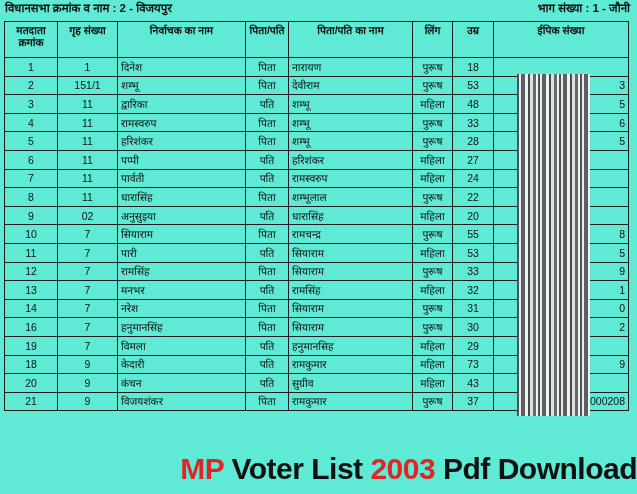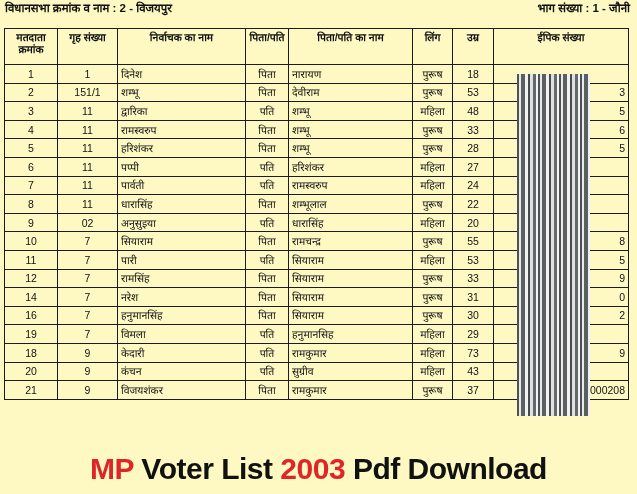--- a/index.html
+++ b/index.html
@@ -1,27 +1,27 @@
 <!DOCTYPE html>
 <html><head>
 <meta charset="utf-8">
 <style>
   html,body{margin:0;padding:0;background:#ffffff;}
   .page{
-    position:relative;width:637px;height:494px;background:#fef9c3;
+    position:relative;width:637px;height:494px;background:#5eead4;
     font-family:"Liberation Sans","DejaVu Sans",sans-serif;color:#111;
     overflow:hidden;
   }
   .hdr{
     position:absolute;top:2px;left:5px;width:625px;
     display:flex;justify-content:space-between;
     font-weight:bold;font-size:11.5px;line-height:1.2;
   }
   table.voter{
-    position:absolute;top:28px;left:4px;width:624px;
+    position:absolute;top:21px;left:4px;width:624px;
     border-collapse:collapse;table-layout:fixed;
   }
   table.voter col.w0{width:53px}
   table.voter col.w1{width:60px}
   table.voter col.w2{width:128px}
   table.voter col.w3{width:43px}
   table.voter col.w4{width:124px}
   table.voter col.w5{width:40px}
   table.voter col.w6{width:41px}
   table.voter col.w7{width:135px}
@@ -44,21 +44,21 @@
       #4d5355 0px,#4d5355 2px,
       #e9ebea 2px,#e9ebea 4px,
       #5a6062 4px,#5a6062 8px,
       #f0f1f0 8px,#f0f1f0 11px,
       #474d4f 11px,#474d4f 13px,
       #dfe1e0 13px,#dfe1e0 16px,
       #646a6c 16px,#646a6c 19px,
       #f3f4f3 19px,#f3f4f3 21px);
   }
   .caption{
-    position:absolute;left:0;top:452px;width:637px;text-align:center;
+    position:absolute;left:0;top:452px;width:637px;text-align:right;
     font-size:30px;font-weight:bold;letter-spacing:-0.5px;line-height:1.1;
   }
   .caption span{white-space:pre}
 </style>
 </head>
 <body>
 
 <div class="page">
 
   <div class="hdr">
@@ -204,20 +204,30 @@
           <td class="ac">12</td>
           <td class="ac">7</td>
           <td class="al">रामसिंह</td>
           <td class="ac">पिता</td>
           <td class="al">सियाराम</td>
           <td class="ac">पुरूष</td>
           <td class="ac">33</td>
           <td class="epic">9</td>
         </tr>
         <tr class="data">
+          <td class="ac">13</td>
+          <td class="ac">7</td>
+          <td class="al">मनभर</td>
+          <td class="ac">पति</td>
+          <td class="al">रामसिंह</td>
+          <td class="ac">महिला</td>
+          <td class="ac">32</td>
+          <td class="epic">1</td>
+        </tr>
+        <tr class="data">
           <td class="ac">14</td>
           <td class="ac">7</td>
           <td class="al">नरेश</td>
           <td class="ac">पिता</td>
           <td class="al">सियाराम</td>
           <td class="ac">पुरूष</td>
           <td class="ac">31</td>
           <td class="epic">0</td>
         </tr>
         <tr class="data">

